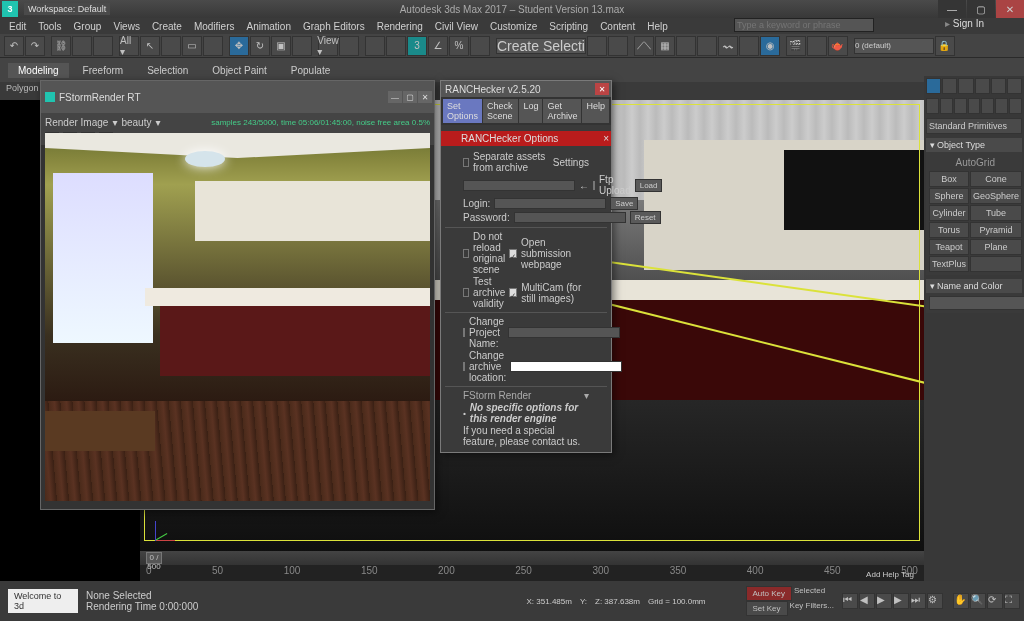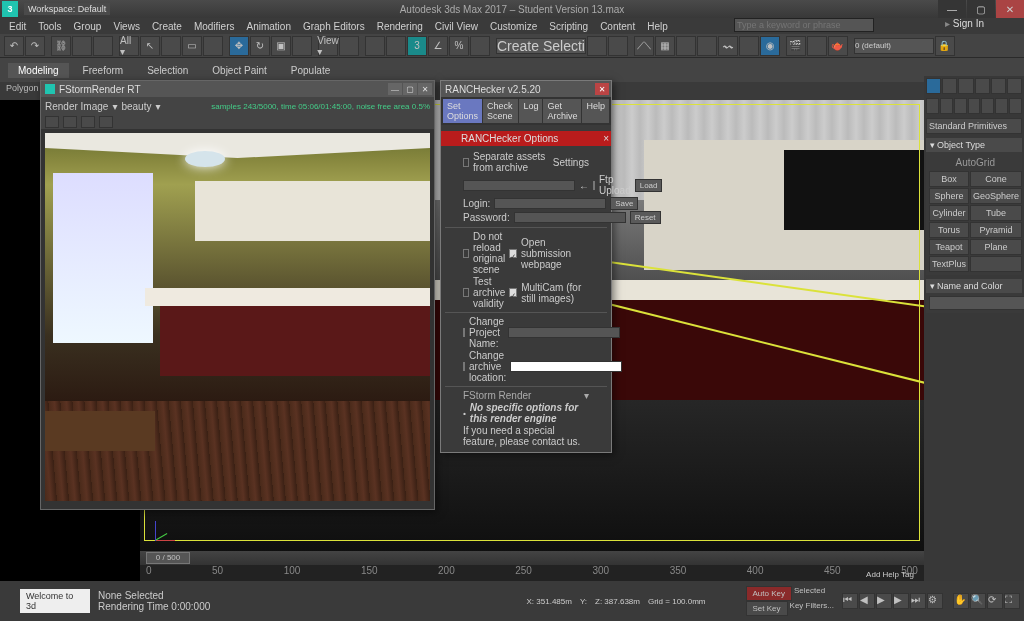--- a/index.html
+++ b/index.html
@@ -41,21 +41,21 @@
 .rollout{margin:2px}
 .rollhdr{background:#4a4a4a;padding:2px 4px;font-size:9px;color:#ddd;cursor:pointer}
 .rollhdr::before{content:"▾ "}
 .rollbody{background:#3a3a3a;padding:3px;display:flex;flex-direction:column;gap:1px}
 .primbtns{display:grid;grid-template-columns:1fr 1fr;gap:1px}
 .primbtn{background:#4a4a4a;border:1px solid #333;padding:2px;text-align:center;font-size:9px;color:#ccc}
 .autogrid{font-size:9px;color:#999;text-align:center;padding:2px}
 .stdprim{font-size:9px;color:#ccc;padding:2px;background:#4a4a4a;border:1px solid #333;margin:2px}
 
 .renderwin{position:absolute;left:40px;top:80px;width:395px;height:430px;background:#333;border:1px solid #666;box-shadow:2px 2px 8px rgba(0,0,0,0.5)}
-.renderwin .titleb{height:16px;background:#555;display:flex;align-items:center;padding:0 4px;color:#ddd;font-size:10px;position:relative}
+.renderwin .titleb{height:32px;background:#555;display:flex;align-items:center;padding:0 4px;color:#ddd;font-size:10px;position:relative}
 .renderwin .titleb .rclose{position:absolute;right:2px;display:flex;gap:1px}
 .rcbtn{width:14px;height:12px;background:#666;font-size:8px;display:flex;align-items:center;justify-content:center}
 .rendertb{height:18px;background:#444;display:flex;align-items:center;gap:4px;padding:0 4px;font-size:9px;color:#ccc}
 .renderbody{position:absolute;top:52px;left:4px;right:4px;bottom:8px;background:linear-gradient(180deg,#6a7030 0%,#8a8a40 8%,#a0a050 14%,#3a3020 55%,#2a1810 75%,#1a0c06 100%);overflow:hidden}
 .renderbody .ceiling{position:absolute;top:0;left:0;right:0;height:25px;background:#eae8e0;clip-path:polygon(0 0,100% 0,100% 60%,50% 100%,0 60%)}
 .renderbody .lamp{position:absolute;top:18px;left:140px;width:40px;height:16px;background:#d5e4eb;border-radius:50%;box-shadow:0 0 12px #fff}
 .renderbody .window{position:absolute;top:40px;left:8px;width:100px;height:170px;background:linear-gradient(#ddf,#eef8ff)}
 .renderbody .floor{position:absolute;bottom:0;left:0;right:0;height:100px;background:repeating-linear-gradient(85deg,#4a2a1a 0,#5a3222 6px,#3a2014 12px)}
 .renderbody .counter{position:absolute;top:155px;left:100px;right:0;height:18px;background:#efeae0}
 .renderbody .cab{position:absolute;top:173px;left:115px;right:0;height:70px;background:#5a1818}
@@ -89,24 +89,24 @@
 .viewport .yellowline{position:absolute;border:1px solid #dbe23a;background:none}
 
 .sceneexp{position:absolute;left:22px;top:100px;width:115px;bottom:80px;background:#333;border-right:1px solid #222;display:flex;flex-direction:column}
 .sceneexp .sehdr{height:14px;background:#3a3a3a;display:flex;align-items:center;gap:4px;padding:0 4px;font-size:9px}
 .sceneexp .body{flex:1;overflow:hidden;display:flex;flex-direction:column;justify-content:flex-end;padding:2px}
 .sceneexp .item{font-size:8px;color:#aaa;padding:0 6px}
 .sceneexp .ws{height:14px;background:#5a5a20;color:#dbe23a;font-size:8px;display:flex;align-items:center;padding:0 4px}
 
 .timeline{position:absolute;left:140px;right:100px;bottom:40px;height:30px;background:#222}
 .timeline .slider{height:14px;background:linear-gradient(#444,#333);position:relative}
-.timeline .handle{position:absolute;left:6px;top:1px;width:44px;height:12px;background:#555;border:1px solid #777;font-size:8px;text-align:center}
+.timeline .handle{position:absolute;left:6px;top:1px;width:16px;height:12px;background:#555;border:1px solid #777;font-size:8px;text-align:center}
 .timeline .ticks{height:14px;display:flex;justify-content:space-between;padding:0 6px;font-size:7px;color:#888}
 
-.status{position:absolute;bottom:0;left:16px;right:0;height:40px;background:#3a3a3a;display:flex;align-items:center;padding:2px 4px;gap:8px}
+.status{position:absolute;bottom:0;left:4px;right:0;height:40px;background:#3a3a3a;display:flex;align-items:center;padding:2px 4px;gap:8px}
 .status .welcome{background:#eee;color:#333;padding:2px 6px;font-size:9px;width:70px}
 .status .col{font-size:8px;color:#ccc}
 .status .coord{font-size:8px;color:#ccc}
 .status .keybtn{padding:2px 6px;background:#8a2a2a;border:1px solid #333;font-size:8px;margin-left:4px}
 .status .nav{display:flex;gap:1px;margin-left:auto}
 .status .nbtn{width:16px;height:16px;background:#4a4a4a;border:1px solid #333}
 .axis{position:absolute;left:155px;bottom:80px;width:30px;height:30px}
 .axis .x{position:absolute;bottom:0;left:0;width:20px;height:1px;background:#c44}
 .axis .y{position:absolute;bottom:0;left:0;width:14px;height:1px;background:#4c4;transform:rotate(-30deg);transform-origin:left}
 .axis .z{position:absolute;bottom:0;left:0;width:1px;height:20px;background:#44c}

